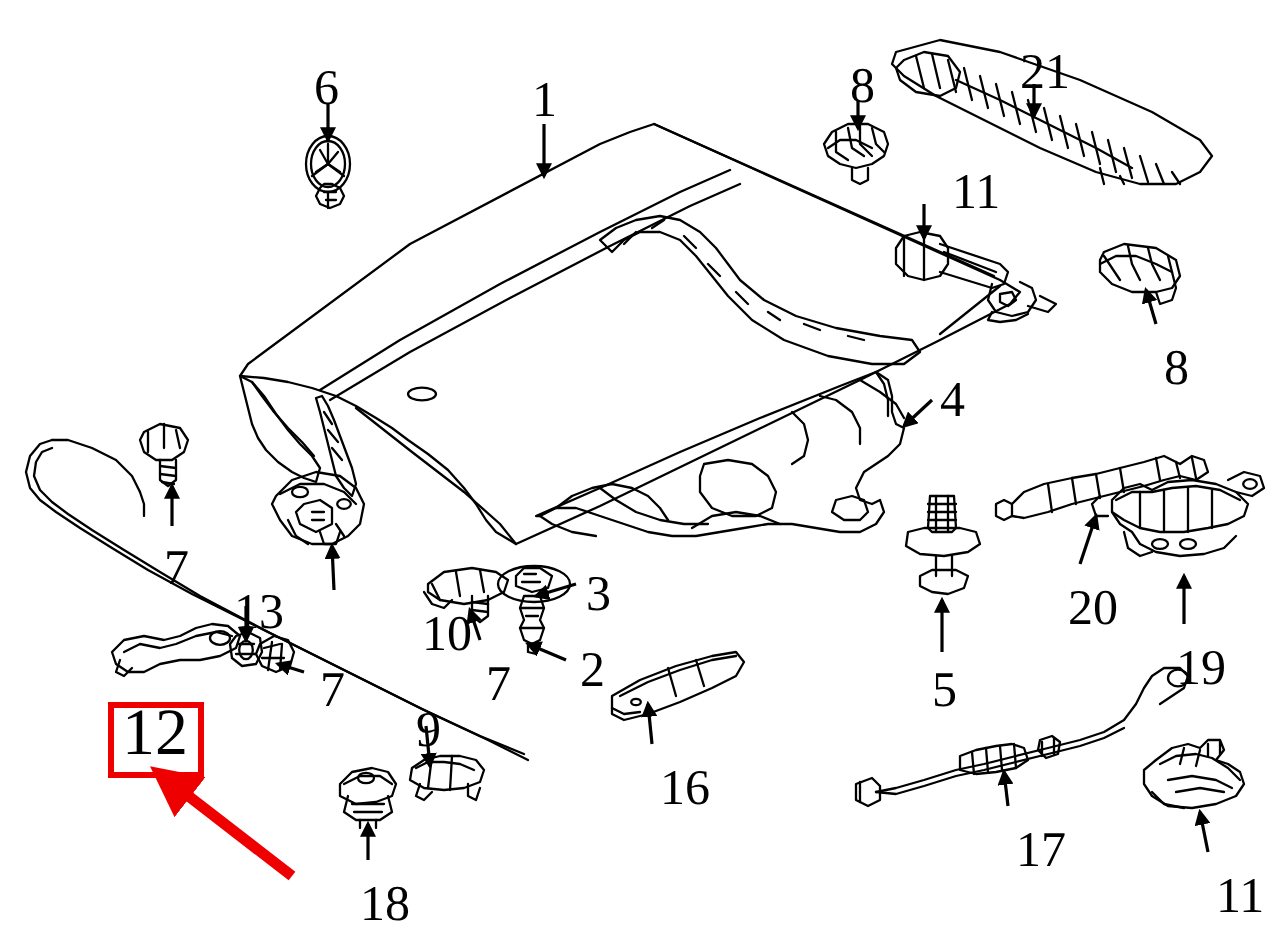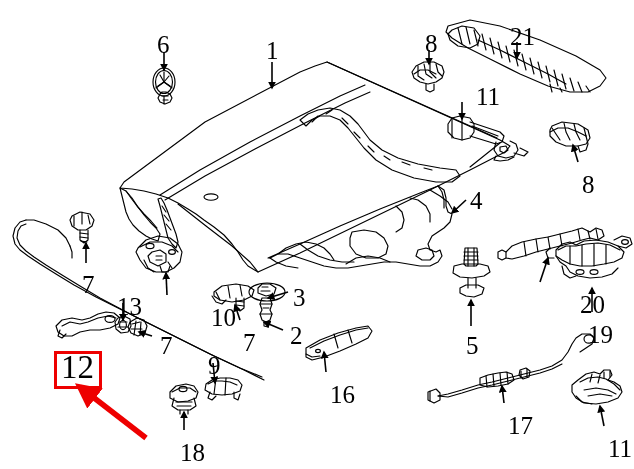--- a/index.html
+++ b/index.html
@@ -383,21 +383,21 @@
       <div class="lbl" style="left: 208px; top: 353px;">9</div>
       <div class="lbl" style="left: 163px; top: 305px; margin-left: 48px;">10</div>
       <div class="lbl" style="left: 457px; top: 84px; margin-left: 19px;">11</div>
       <div class="lbl" style="left: 117px; top: 294px;">13</div>
       <div class="lbl" style="left: 160px; top: 333px;">7</div>
       <div class="lbl" style="left: 608px; top: 436px;">11</div>
       <div class="lbl" style="left: 330px; top: 382px;">16</div>
       <div class="lbl" style="left: 508px; top: 413px;">17</div>
       <div class="lbl" style="left: 180px; top: 440px; font-family: Liberation Serif, serif;">18</div>
       <div class="lbl" style="left: 588px; top: 322px;">19</div>
-      <div class="lbl" style="left: 534px; top: 292px; margin-left: 46px;">20</div>
+      <div class="lbl" style="left: 534px; top: 292px;">20</div>
       <div class="lbl" style="left: 510px; top: 24px;">21</div>
     </div>
 
   <div class="hl-box" style="left: 54px; top: 351px; width: 42px; height: 32px; border-color: rgb(238, 0, 0);"></div>
   <div class="hl-num" style="left: 61px; top: 355px;">12</div>
 
   <svg id="redarrow" viewBox="0 0 634 469">
     <defs>
       <marker id="rah" viewBox="0 0 12 12" refX="9" refY="6" markerWidth="4.6" markerHeight="4.6" orient="auto-start-reverse">
         <path d="M 0 0 L 12 6 L 0 12 z" fill="#ee0000"></path>

